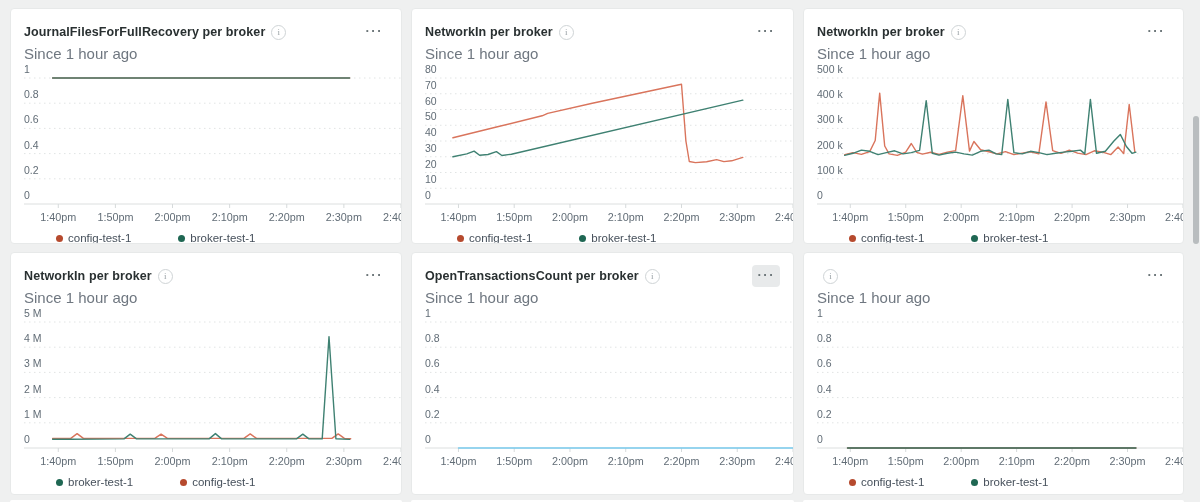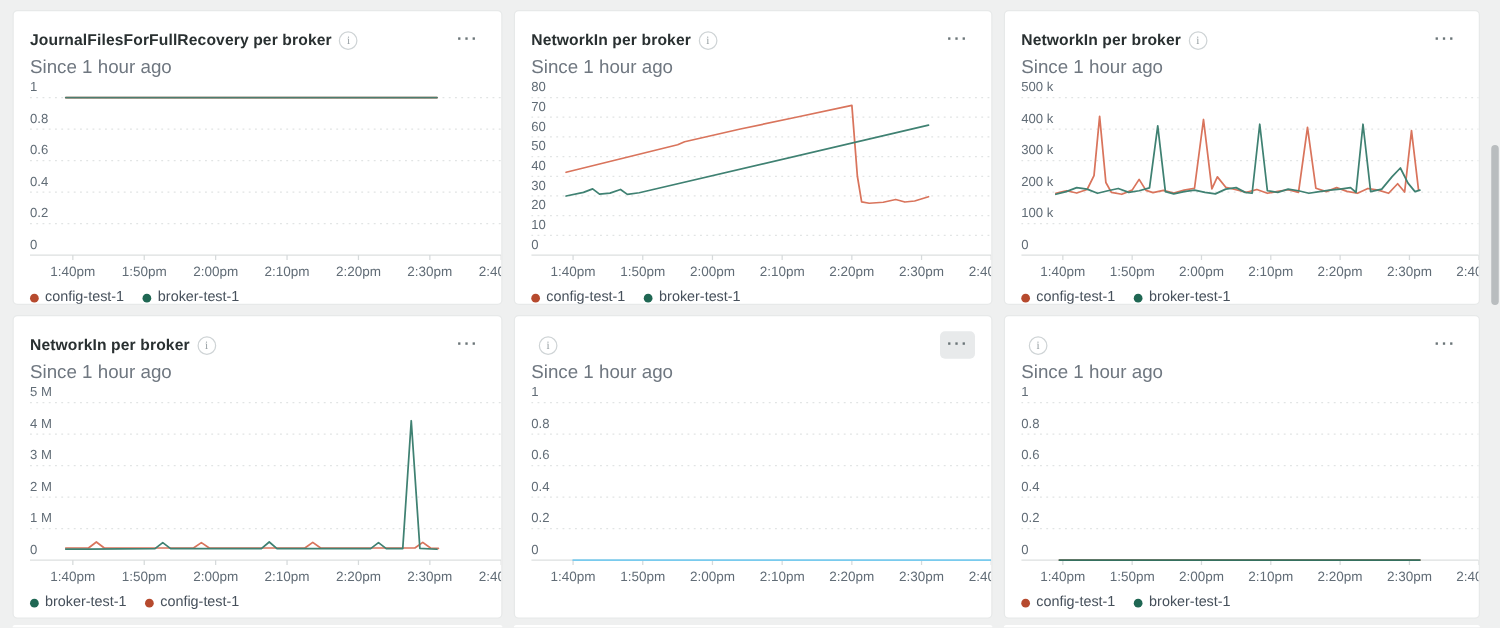--- a/index.html
+++ b/index.html
@@ -37,21 +37,21 @@
     margin-left:auto;color:#6b7578;font-size:13px;font-weight:700;
     letter-spacing:1.5px;line-height:10px;padding:5px 5px 7px 6px;border-radius:4px;
     cursor:pointer;user-select:none;
   }
   .menu.active{background:#e8eaeb;}
   .psub{font-size:15px;color:#6f7780;margin-top:3px;line-height:15px;}
   .chart{margin:4px 0 0 0;margin-right:-13px;height:166px;}
   .chart svg{display:block;}
   .chart text{font-family:"Liberation Sans",sans-serif;}
   .legend{display:flex;align-items:center;gap:15px;margin-top:1px;}
-  .litem{display:flex;align-items:center;gap:5px;cursor:pointer;}
+  .litem{display:flex;align-items:center;gap:5px;cursor:pointer;margin-left:32px;}
   .ldot{width:7px;height:7px;border-radius:50%;flex:0 0 auto;}
   .llabel{font-size:11.5px;color:#46505b;}
   .scroll-thumb{
     position:absolute;right:1px;top:116px;width:6px;height:128px;
     background:#b9bdbf;border-radius:3px;
   }
   .sliver{position:absolute;top:500px;height:2px;background:#ffffff;border-radius:2px 2px 0 0;}
   .sliver.c1{left:10px;width:392px;}
   .sliver.c2{left:411px;width:383px;}
   .sliver.c3{left:803px;width:381px;}
@@ -266,20 +266,21 @@
       </span>
       <span class="litem">
         <span class="ldot" style="background-color: rgb(182, 74, 46);"></span>
         <span class="llabel">config-test-1</span>
       </span>
     </div>
   </div>
 
   <div class="panel">
     <div class="ptitle-row">
+      <span class="ptitle">OpenTransactionsCount per broker</span>
       <span class="info">i</span>
       <span class="menu active">···</span>
     </div>
     <div class="psub">Since 1 hour ago</div>
     <div class="chart">
         <svg width="368" height="166" viewBox="0 0 368 166">
           <line x1="0" y1="13" x2="368" y2="13" stroke="#e1e4e4" stroke-width="1" stroke-dasharray="1.5 3.5"></line>
           <text x="0" y="8" font-size="10.5" fill="#616c76">1</text>
           <line x1="0" y1="38.19999999999999" x2="368" y2="38.19999999999999" stroke="#e1e4e4" stroke-width="1" stroke-dasharray="1.5 3.5"></line>
           <text x="0" y="33.19999999999999" font-size="10.5" fill="#616c76">0.8</text>

